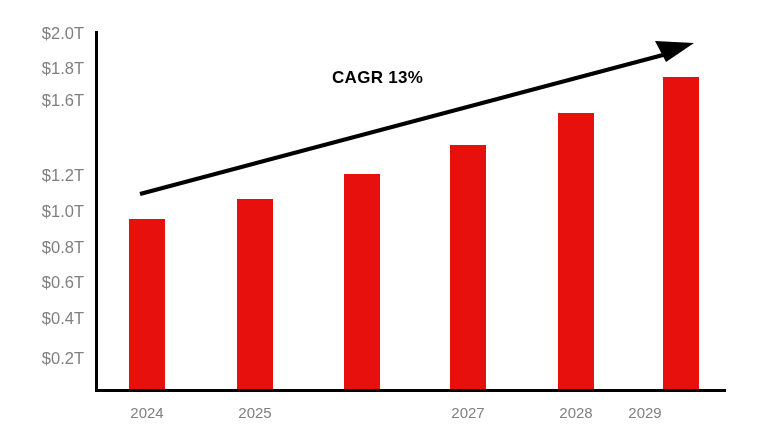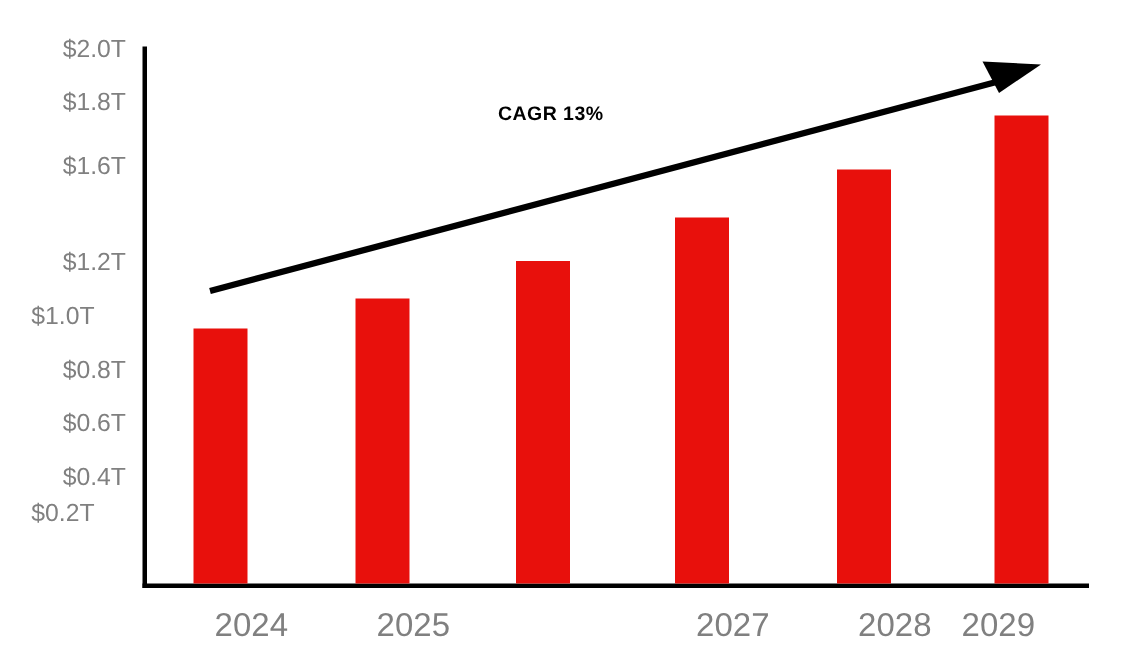--- a/index.html
+++ b/index.html
@@ -62,22 +62,22 @@
     position: absolute;
     left: 0;
     top: 404px;
     width: 764px;
     height: 30px;
   }
   .x-label {
     position: absolute;
     top: 0;
     width: 90px;
-    text-align: right;
-    font-size: 22px;
+    text-align: center;
+    font-size: 15px;
     color: #808080;
     line-height: 1.2;
     white-space: nowrap;
   }
 
   
   .bars-layer {
     position: absolute;
     left: 0;
     top: 0;
@@ -97,42 +97,42 @@
     width: 764px;
     height: 438px;
     pointer-events: none;
   }
 
   
   .cagr-annotation {
     position: absolute;
     left: 332px;
     top: 68px;
-    font-size: 13px;
+    font-size: 17px;
     font-weight: bold;
     color: #000000;
     white-space: nowrap;
     letter-spacing: 0.3px;
   }
 </style>
 </head>
 <body>
 
 <div id="chart-root">
 
   <div class="y-labels">
     <div class="y-label" style="top:25px;">$2.0T</div>
     <div class="y-label" style="top:60px;">$1.8T</div>
-    <div class="y-label" style="top:103px;">$1.6T</div>
+    <div class="y-label" style="top:92px;">$1.6T</div>
     <div class="y-label" style="top:167px;">$1.2T</div>
-    <div class="y-label" style="top:203px;text-align:center;">$1.0T</div>
+    <div class="y-label" style="top:203px;">$1.0T</div>
     <div class="y-label" style="top:239px;margin-left:48px;">$0.8T</div>
     <div class="y-label" style="top:274px;">$0.6T</div>
     <div class="y-label" style="top:310px;padding-left:48px;">$0.4T</div>
-    <div class="y-label" style="top:334px;text-align:center;">$0.2T</div>
+    <div class="y-label" style="top:350px;">$0.2T</div>
   </div>
 
   <div class="y-axis-line"></div>
   <div class="x-axis-line"></div>
 
   <div class="bars-layer">
     <div class="bar" style="left:129px; top:219px; width:36px; height:170px;"></div>
     <div class="bar" style="left:237px; top:199px; width:36px; height:190px;"></div>
     <div class="bar" style="left:344px; top:174px; width:36px; height:215px;"></div>
     <div class="bar" style="left:450px; top:145px; width:36px; height:244px;"></div>

